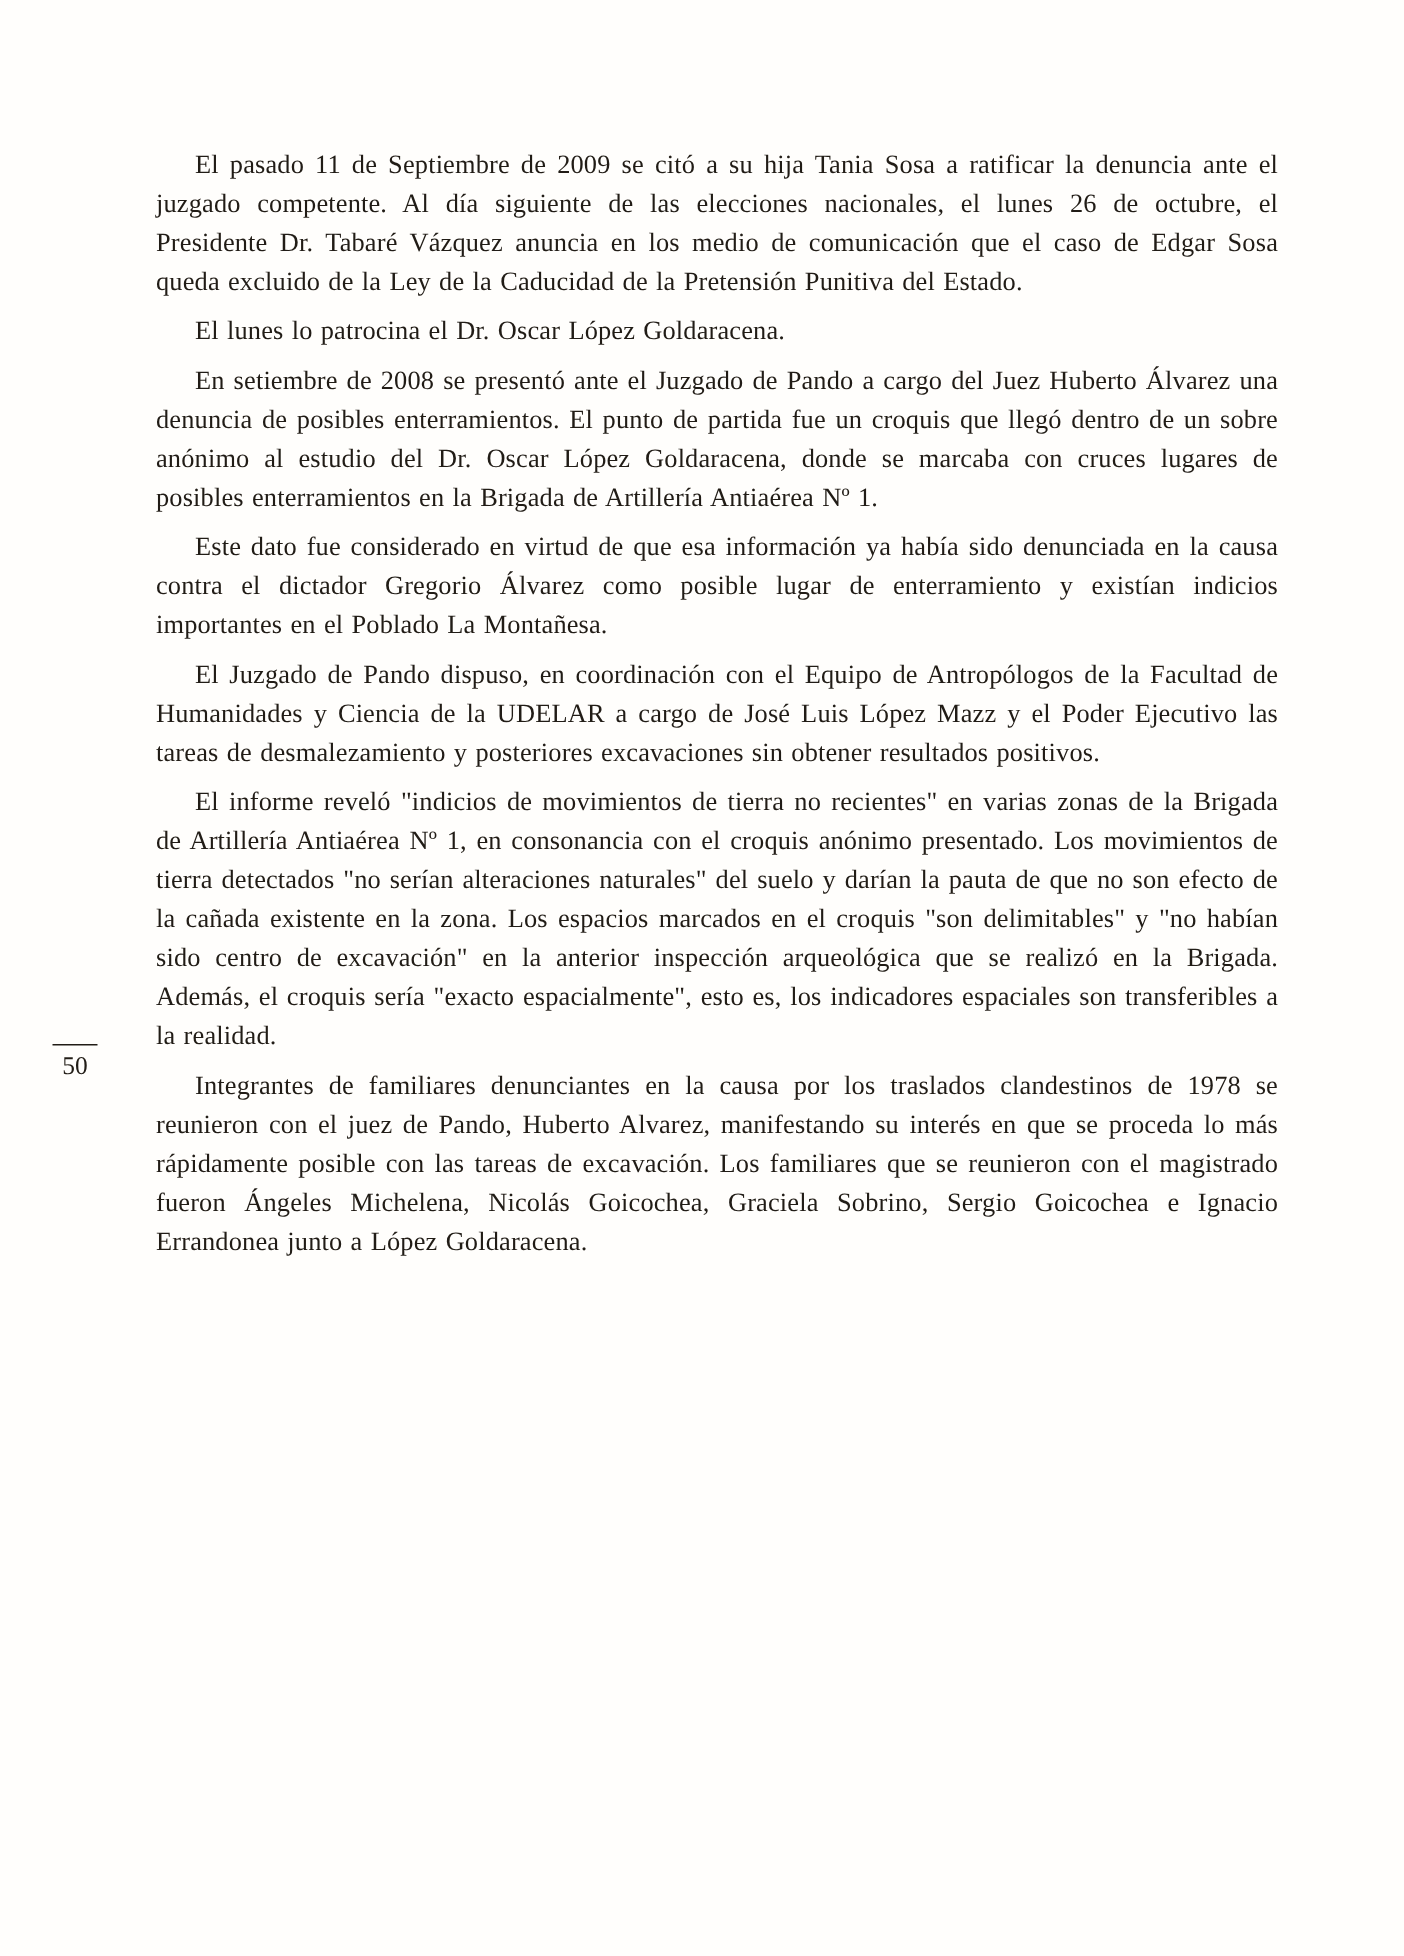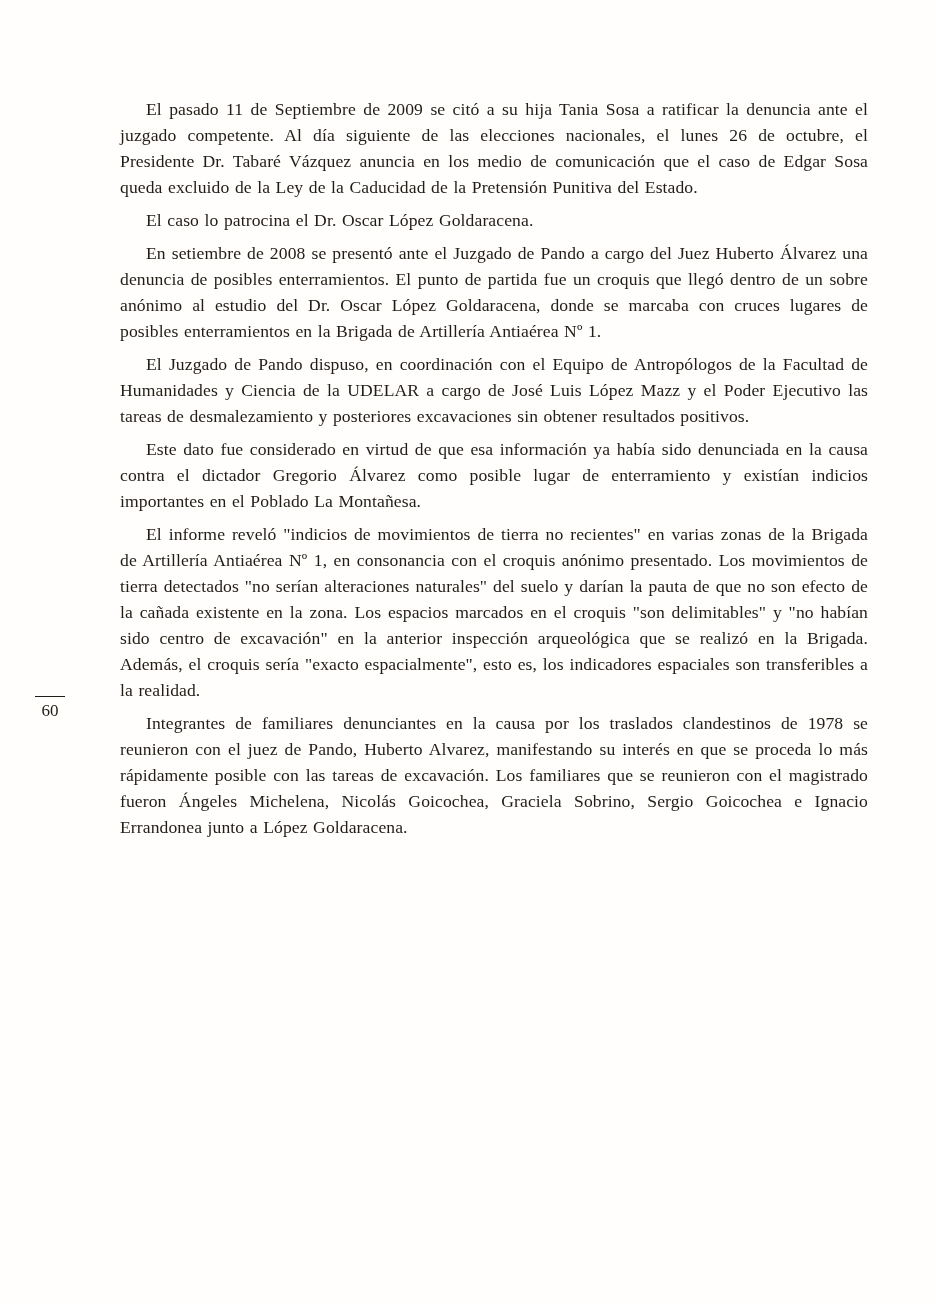--- a/index.html
+++ b/index.html
@@ -21,21 +21,20 @@
   .text-column {
     position: absolute;
     left: 104px;
     top: 96px;
     width: 748px;
     font-size: 17.6px;
     line-height: 26px;
     text-align: justify;
     letter-spacing: 0.1px;
     word-spacing: 1px;
-    margin-left: 16px;
   }
   p.body-paragraph {
     margin: 0 0 7px 0;
     text-indent: 26px;
   }
   p.section-heading {
     margin: 27px 0 9px 0;
     text-indent: 0;
     font-weight: bold;
   }
@@ -57,26 +56,26 @@
     line-height: 22px;
   }
 </style>
 </head>
 <body>
 
 <div class="page">
 
   <div class="page-number-block">
     <div class="page-number-rule"></div>
-    <div class="page-number">60</div>
+    <div class="page-number">50</div>
   </div>
 
   <div class="text-column" id="text-column">
       <p class="body-paragraph">El pasado 11 de Septiembre de 2009 se citó a su hija Tania Sosa a ratificar la denuncia ante el juzgado competente. Al día siguiente de las elecciones nacionales, el lunes 26 de octubre, el Presidente Dr. Tabaré Vázquez anuncia en los medio de comunicación que el caso de Edgar Sosa queda excluido de la Ley de la Caducidad de la Pretensión Punitiva del Estado.</p>
-      <p class="body-paragraph">El caso lo patrocina el Dr. Oscar López Goldaracena.</p>
+      <p class="body-paragraph">El lunes lo patrocina el Dr. Oscar López Goldaracena.</p>
       <p class="body-paragraph">En setiembre de 2008 se presentó ante el Juzgado de Pando a cargo del Juez Huberto Álvarez una denuncia de posibles enterramientos. El punto de partida fue un croquis que llegó dentro de un sobre anónimo al estudio del Dr. Oscar López Goldaracena, donde se marcaba con cruces lugares de posibles enterramientos en la Brigada de Artillería Antiaérea Nº 1.</p>
+      <p class="body-paragraph">Este dato fue considerado en virtud de que esa información ya había sido denunciada en la causa contra el dictador Gregorio Álvarez como posible lugar de enterramiento y existían indicios importantes en el Poblado La Montañesa.</p>
       <p class="body-paragraph">El Juzgado de Pando dispuso, en coordinación con el Equipo de Antropólogos de la Facultad de Humanidades y Ciencia de la UDELAR a cargo de José Luis López Mazz y el Poder Ejecutivo las tareas de desmalezamiento y posteriores excavaciones sin obtener resultados positivos.</p>
-      <p class="body-paragraph">Este dato fue considerado en virtud de que esa información ya había sido denunciada en la causa contra el dictador Gregorio Álvarez como posible lugar de enterramiento y existían indicios importantes en el Poblado La Montañesa.</p>
       <p class="body-paragraph">El informe reveló "indicios de movimientos de tierra no recientes" en varias zonas de la Brigada de Artillería Antiaérea Nº 1, en consonancia con el croquis anónimo presentado. Los movimientos de tierra detectados "no serían alteraciones naturales" del suelo y darían la pauta de que no son efecto de la cañada existente en la zona. Los espacios marcados en el croquis "son delimitables" y "no habían sido centro de excavación" en la anterior inspección arqueológica que se realizó en la Brigada. Además, el croquis sería "exacto espacialmente", esto es, los indicadores espaciales son transferibles a la realidad.</p>
       <p class="body-paragraph">Integrantes de familiares denunciantes en la causa por los traslados clandestinos de 1978 se reunieron con el juez de Pando, Huberto Alvarez, manifestando su interés en que se proceda lo más rápidamente posible con las tareas de excavación. Los familiares que se reunieron con el magistrado fueron Ángeles Michelena, Nicolás Goicochea, Graciela Sobrino, Sergio Goicochea e Ignacio Errandonea junto a López Goldaracena.</p>
     </div>
 
 </div>
 
 </body></html>

